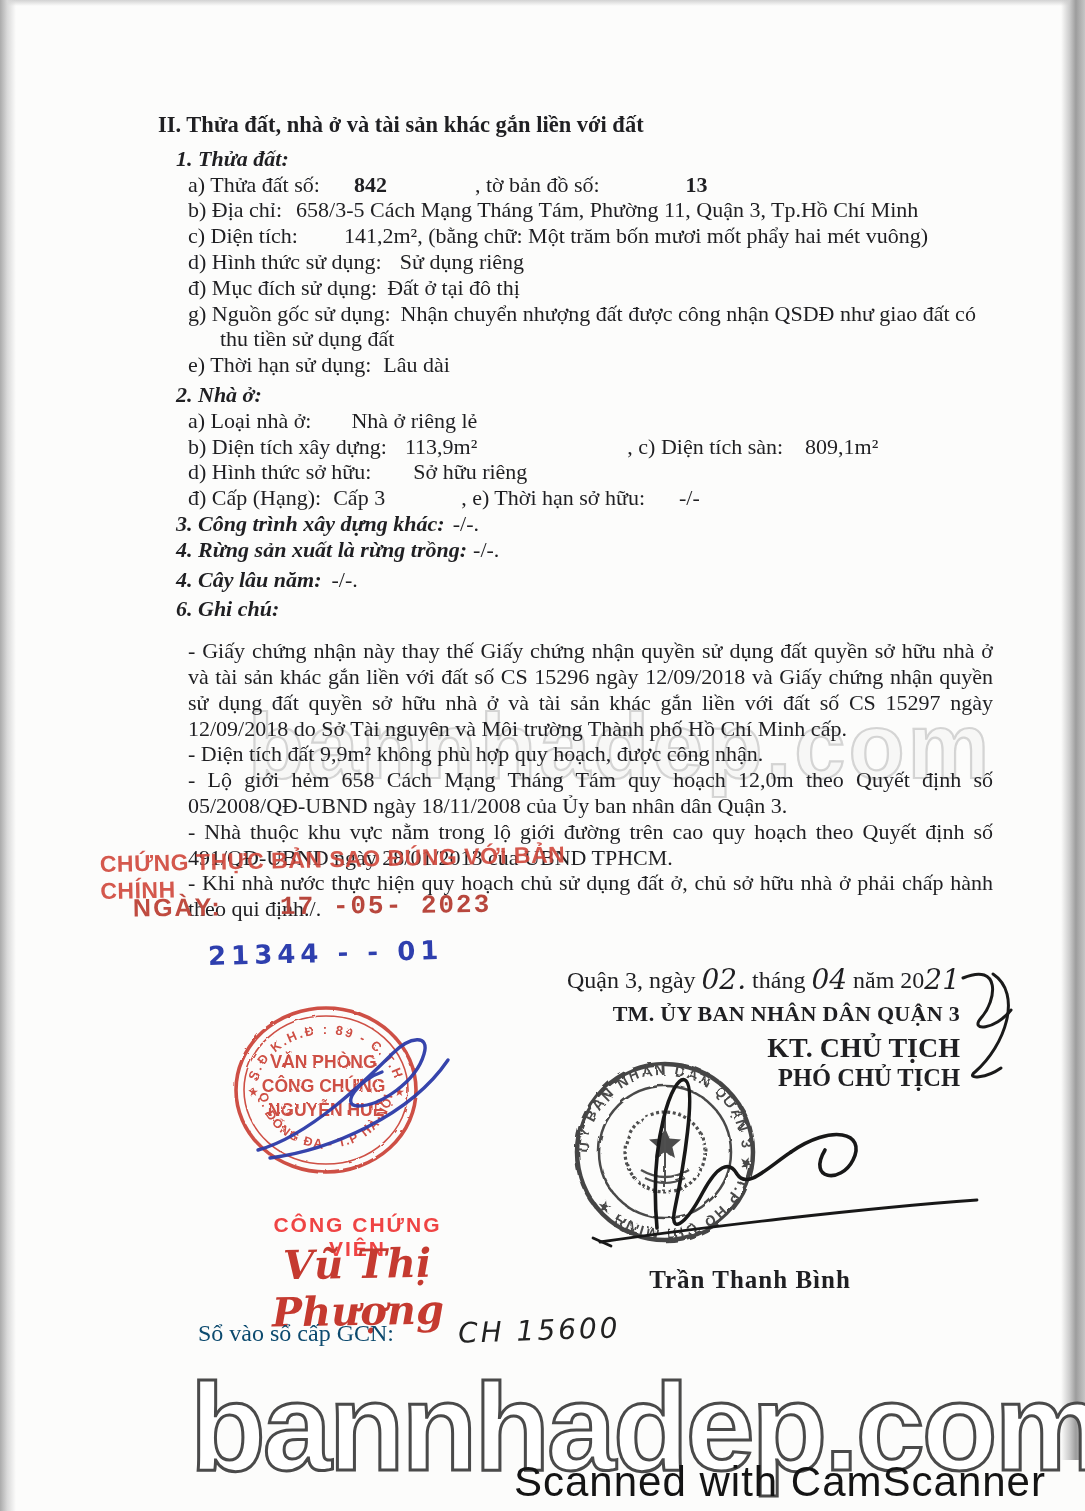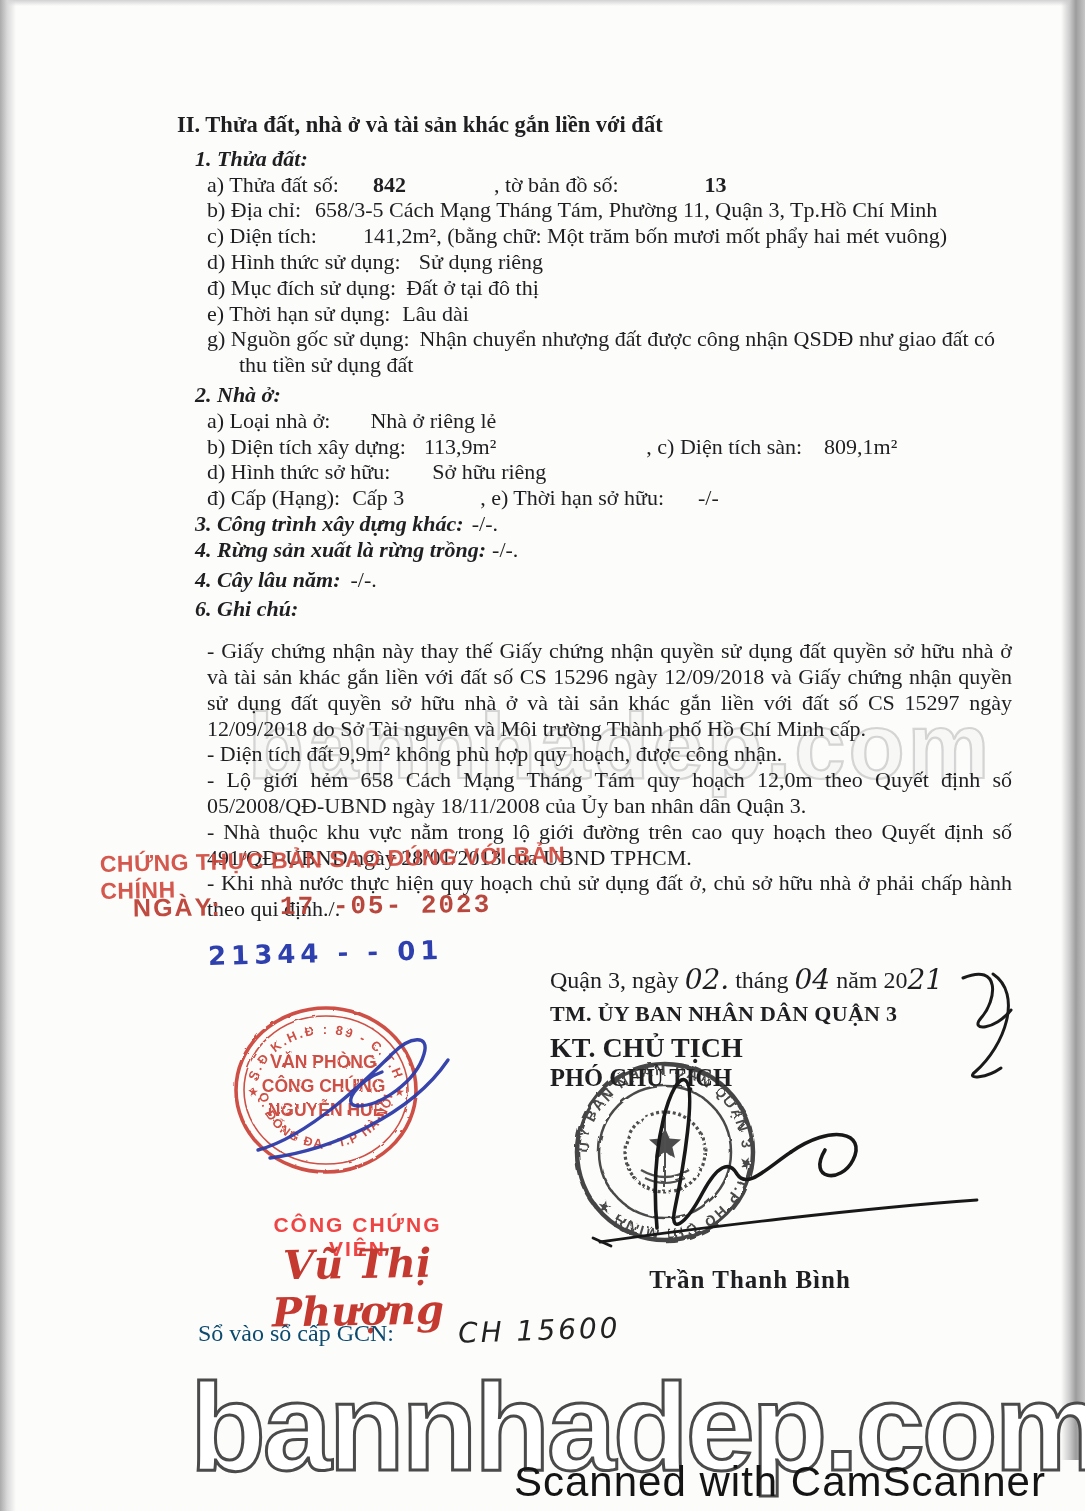--- a/index.html
+++ b/index.html
@@ -7,21 +7,21 @@
         font-family:"Liberation Serif",serif;color:#1f1f22;}
   
   .edge-left{position:absolute;left:0;top:0;width:16px;height:100%;
      background:linear-gradient(90deg,#ababab,#d9d9d9 45%,rgba(255,255,255,0));}
   .edge-right{position:absolute;right:0;top:0;width:24px;height:1460px;
      background:linear-gradient(90deg,rgba(255,255,255,0),#cdcdcd 35%,#9d9d9d 62%,#c6c6c6);}
   .edge-top{position:absolute;left:0;top:0;width:100%;height:6px;
      background:linear-gradient(#d2d2d2,rgba(255,255,255,0));}
 
   
-  .content{position:absolute;left:177px;top:112px;width:835px;font-size:22px;line-height:25.8px;}
+  .content{position:absolute;left:158px;top:112px;width:835px;font-size:22px;line-height:25.8px;}
   .sec-title{font-weight:bold;font-size:22.5px;}
   .h3{font-weight:bold;font-style:italic;padding-left:18px;}
   .h3.mt8{margin-top:8px;} .h3.mt4{margin-top:4px;}
   .item{padding-left:30px;}
   .item.hang{padding-left:62px;text-indent:-32px;}
   .note{padding-left:30px;text-align:justify;}
   .note.mt2{margin-top:16px;}
   .val-b{font-weight:bold;}
   .sp{display:inline-block;height:1px;}
   .inl-val{font-style:normal;font-weight:normal;}
@@ -40,21 +40,21 @@
   .ngay-value{position:absolute;left:280px;top:891px;font-family:"Liberation Mono",monospace;
      font-weight:700;font-size:26px;letter-spacing:2px;color:#b8473d;transform:rotate(-.6deg);}
 
   .num-row{position:absolute;left:100px;top:960px;font-family:"Liberation Sans",sans-serif;
      font-size:21px;color:#cf4a3e;white-space:nowrap;}
   .leader{display:inline-block;border-bottom:2px dotted #cf4a3e;height:15px;}
   .blue-number{position:absolute;left:208px;top:938px;font-family:"DejaVu Sans",sans-serif;
      font-weight:700;font-size:26px;letter-spacing:5px;color:#2e3fae;transform:rotate(-1.5deg);}
 
   
-  .sign-block{position:absolute;left:550px;top:962px;width:410px;text-align:left;}
+  .sign-block{position:absolute;left:550px;top:962px;width:410px;text-align:right;}
   .sign-date{font-size:24px;}
   .hand{font-family:"DejaVu Serif",serif;font-style:italic;font-size:28px;position:relative;top:1px;}
   .sign-committee{font-weight:bold;font-size:22px;margin-top:6px;letter-spacing:.3px;}
   .sign-kt{font-weight:bold;font-size:28px;margin-top:5px;}
   .sign-deputy{font-weight:bold;font-size:24.5px;}
   .signer-name{position:absolute;left:590px;top:1266px;width:320px;text-align:center;
      font-weight:bold;font-size:25px;letter-spacing:1px;}
 
   
   .notary-role{position:absolute;left:250px;top:1213px;width:215px;text-align:center;
@@ -101,25 +101,25 @@
     </div>
     <div class="item">
       <span>c) Diện tích:</span><span class="sp" style="width:46px"></span><span>141,2m², (bằng chữ: Một trăm bốn mươi mốt phẩy hai mét vuông)</span>
     </div>
     <div class="item">
       <span>d) Hình thức sử dụng:</span><span class="sp" style="width:18px"></span><span>Sử dụng riêng</span>
     </div>
     <div class="item">
       <span>đ) Mục đích sử dụng:</span><span class="sp" style="width:10px"></span><span>Đất ở tại đô thị</span>
     </div>
-    <div class="item">
-      <span>e) Thời hạn sử dụng:</span><span class="sp" style="width:12px"></span><span>Lâu dài</span>
-    </div>
     <div class="item hang">
       <span>g) Nguồn gốc sử dụng:</span><span class="sp" style="width:10px"></span><span>Nhận chuyển nhượng đất được công nhận QSDĐ như giao đất có thu tiền sử dụng đất</span>
+    </div>
+    <div class="item">
+      <span>e) Thời hạn sử dụng:</span><span class="sp" style="width:12px"></span><span>Lâu dài</span>
     </div>
 
     <div class="h3 mt4">2. Nhà ở:</div>
     <div class="item">
       <span>a) Loại nhà ở:</span><span class="sp" style="width:40px"></span><span>Nhà ở riêng lẻ</span>
     </div>
     <div class="item">
       <span>b) Diện tích xây dựng:</span><span class="sp" style="width:18px"></span><span>113,9m²</span><span class="sp" style="width:150px"></span><span>, c) Diện tích sàn:</span><span class="sp" style="width:22px"></span><span>809,1m²</span>
     </div>
     <div class="item">

